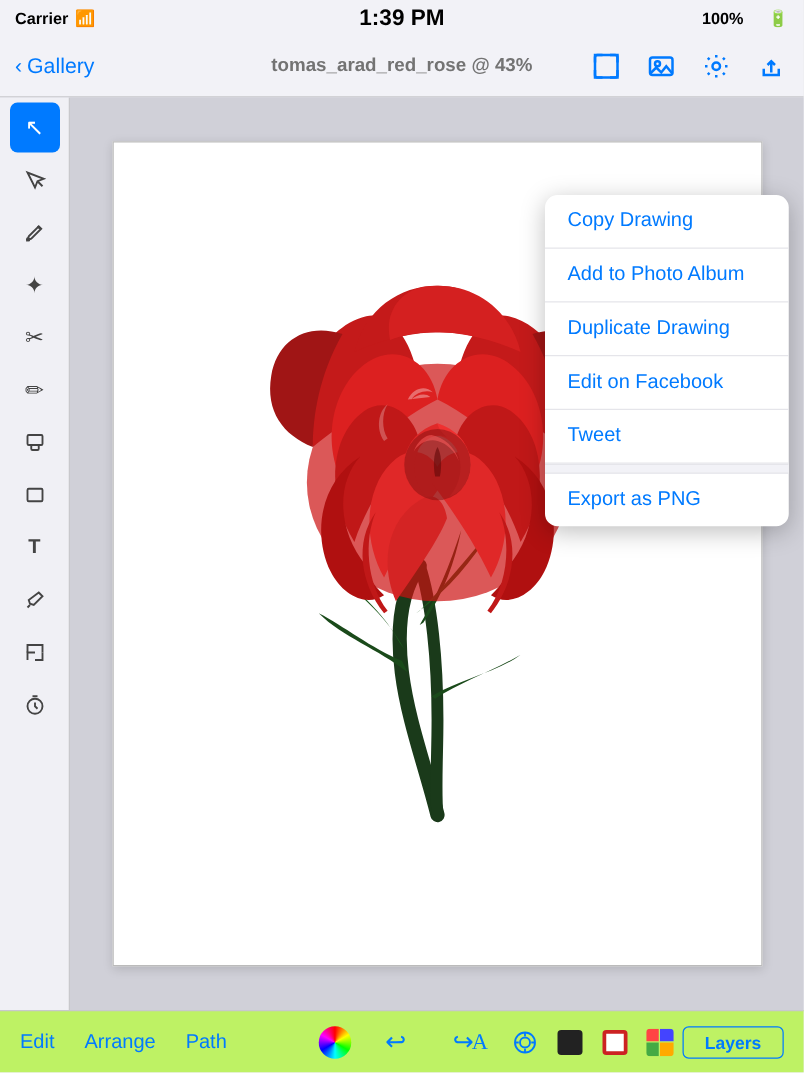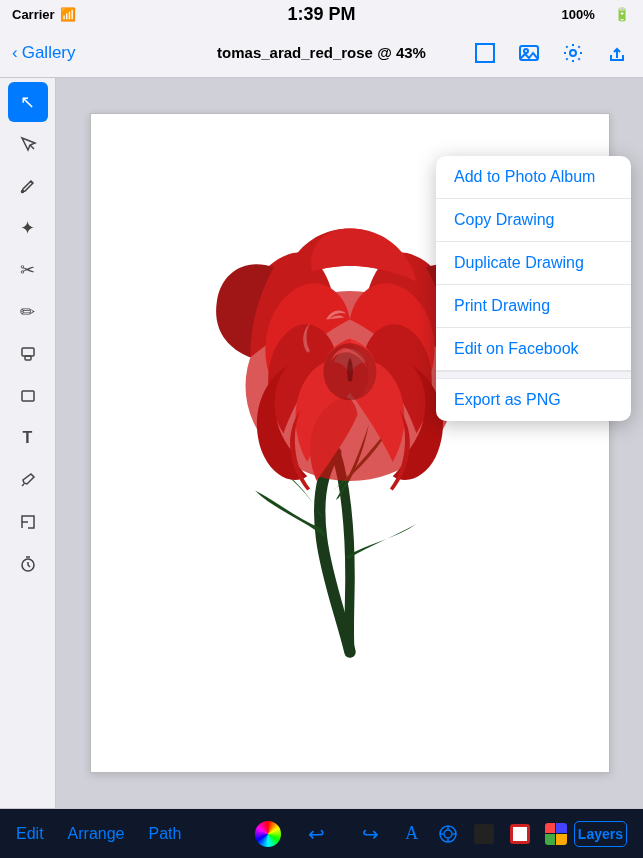--- a/index.html
+++ b/index.html
@@ -41,21 +41,21 @@
       display: flex;
       align-items: center;
       color: #007aff;
       font-size: 17px;
       gap: 4px;
       cursor: pointer;
     }
     .nav-title {
       font-size: 15px;
       font-weight: 600;
-      color: #000000;
+      color: #737373;
       position: absolute;
       left: 50%;
       transform: translateX(-50%);
       text-align: right;
     }
     .nav-icons {
       display: flex;
       align-items: center;
       gap: 16px;
     }
@@ -159,21 +159,21 @@
     .menu-section-gap {
       height: 8px;
       background: #f2f2f7;
       border-top: 1px solid #e5e5ea;
       border-bottom: 1px solid #e5e5ea;
     }
 
     
     .bottom-toolbar {
       height: 50px;
-      background: #0f172a;
+      background: #bef264;
       border-top: 1px solid #c8c8cc;
       display: flex;
       align-items: center;
       justify-content: space-between;
       padding: 0 16px;
     }
     .bottom-left {
       display: flex;
       gap: 24px;
       align-items: center;
@@ -212,21 +212,21 @@
       height: 26px;
       border-radius: 50%;
       background: conic-gradient(red, yellow, lime, cyan, blue, magenta, red);
       cursor: pointer;
     }
     .layers-btn {
       font-size: 14px;
       font-weight: 600;
       color: #007aff;
       cursor: pointer;
-      padding: 4px 3px;
+      padding: 4px 17px;
       border: 1px solid #007aff;
       border-radius: 5px;
     }
   </style>
 </head>
 <body>
 
 <div class="status-bar">
   <div class="status-left">
     <span>Carrier</span>
@@ -385,25 +385,25 @@
 
           <path d="M155 310 C135 285 130 250 148 225 C138 248 140 285 158 308z" fill="#c01818"></path>
           <path d="M245 310 C265 285 270 250 252 225 C262 248 260 285 242 308z" fill="#c01818"></path>
 
           <path d="M198 195 C196 185 197 175 200 170 C203 175 204 185 202 195z" fill="#600808" opacity="0.6"></path>
         </svg>
       </div>
     </div>
 
     <div class="dropdown-menu">
+      <div class="menu-item">Copy Drawing</div>
       <div class="menu-item">Add to Photo Album</div>
-      <div class="menu-item">Copy Drawing</div>
       <div class="menu-item">Duplicate Drawing</div>
-      <div class="menu-item">Print Drawing</div>
       <div class="menu-item">Edit on Facebook</div>
+      <div class="menu-item">Tweet</div>
       <div class="menu-section-gap"></div>
       <div class="menu-item">Export as PNG</div>
     </div>
   </div>
 </div>
 
 <div class="bottom-toolbar">
   <div class="bottom-left">
     <span class="bottom-btn">Edit</span>
     <span class="bottom-btn">Arrange</span>

